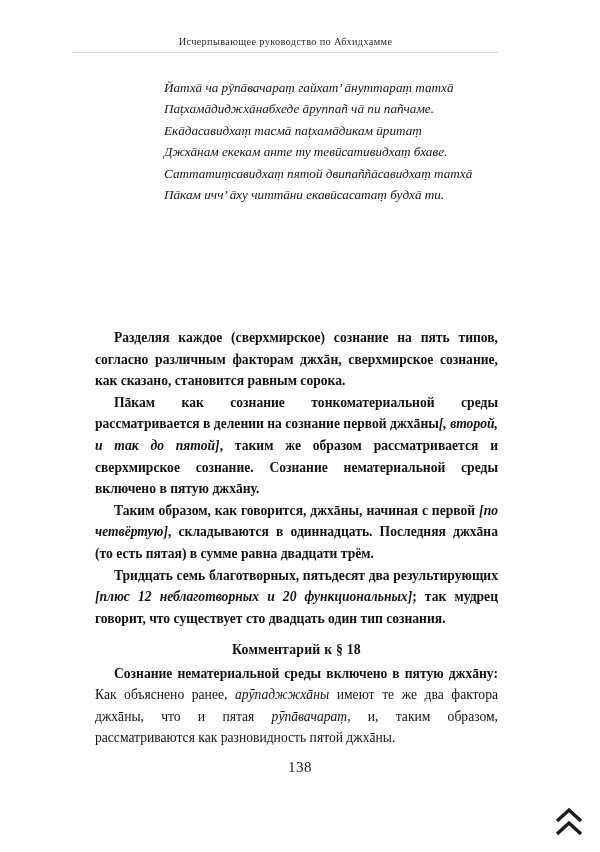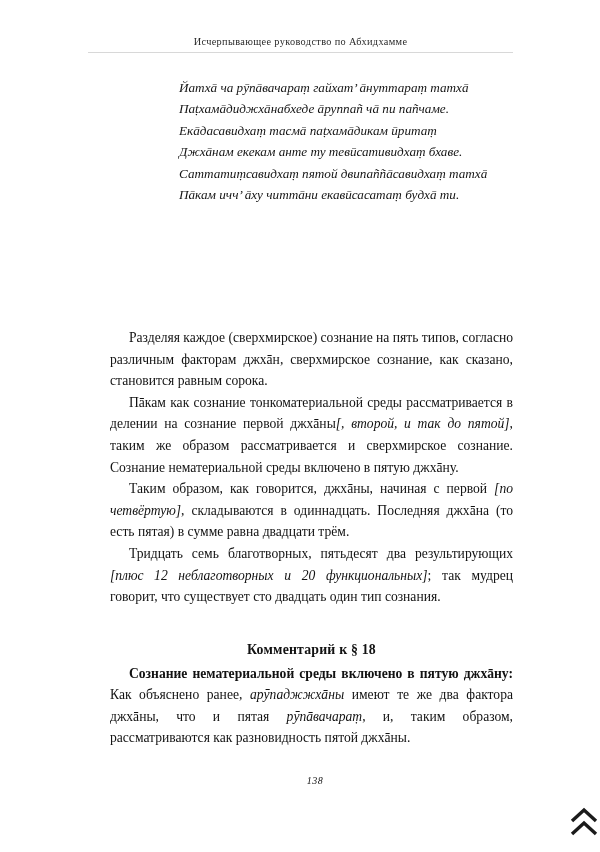--- a/index.html
+++ b/index.html
@@ -15,21 +15,20 @@
     color: #1a1a1a;
     overflow: hidden;
   }
 
   .page {
     position: absolute;
     left: 0; top: 0;
     width: 544px;
     height: 852px;
     background: #ffffff;
-    margin-left: 15px;
   }
 
   
   .header-zone {
     position: absolute;
     left: 73px;
     top: 36px;
     width: 425px;
   }
   .header-title {
@@ -72,20 +71,21 @@
   
   .body-zone {
     position: absolute;
     left: 95px;
     top: 327px;
     width: 403px;
     font-size: 13.6px;
     line-height: 21.6px;
     text-align: justify;
     color: #121212;
+    font-weight: bold;
   }
   .body-zone p {
     margin: 0;
     text-indent: 19px;
     text-align: justify;
     text-align-last: left;
   }
   em.ital {
     font-style: italic;
   }
@@ -114,27 +114,26 @@
     margin: 0;
   }
   .comment-body b {
     font-weight: bold;
   }
 
   
   .folio {
     position: absolute;
     left: 0;
-    top: 775px;
+    top: 759px;
     width: 600px;
     text-align: center;
-    font-size: 10px;
+    font-size: 15px;
     color: #151515;
     letter-spacing: 0.5px;
-    font-style: italic;
   }
 
   
   .scroll-top {
     position: absolute;
     left: 553px;
     top: 806px;
     width: 32px;
     height: 34px;
     cursor: pointer;

